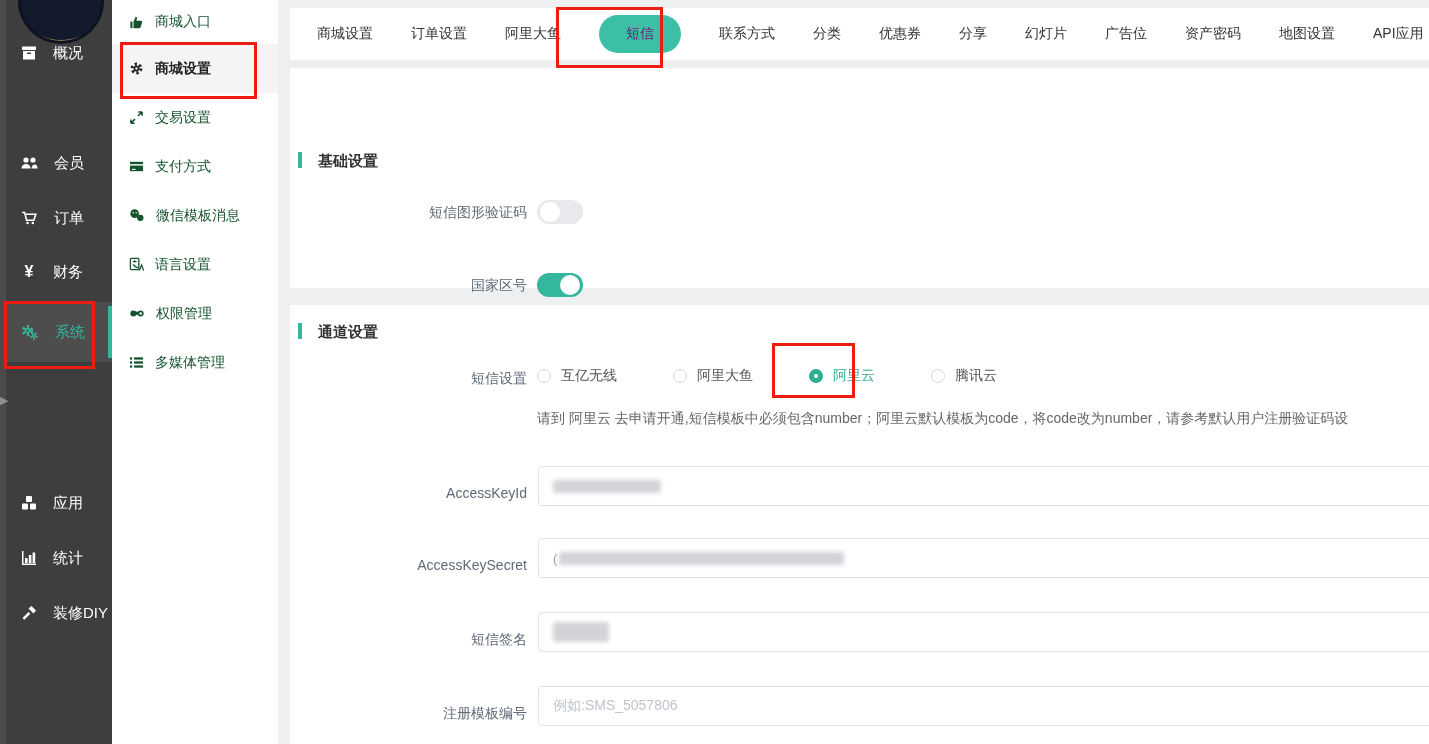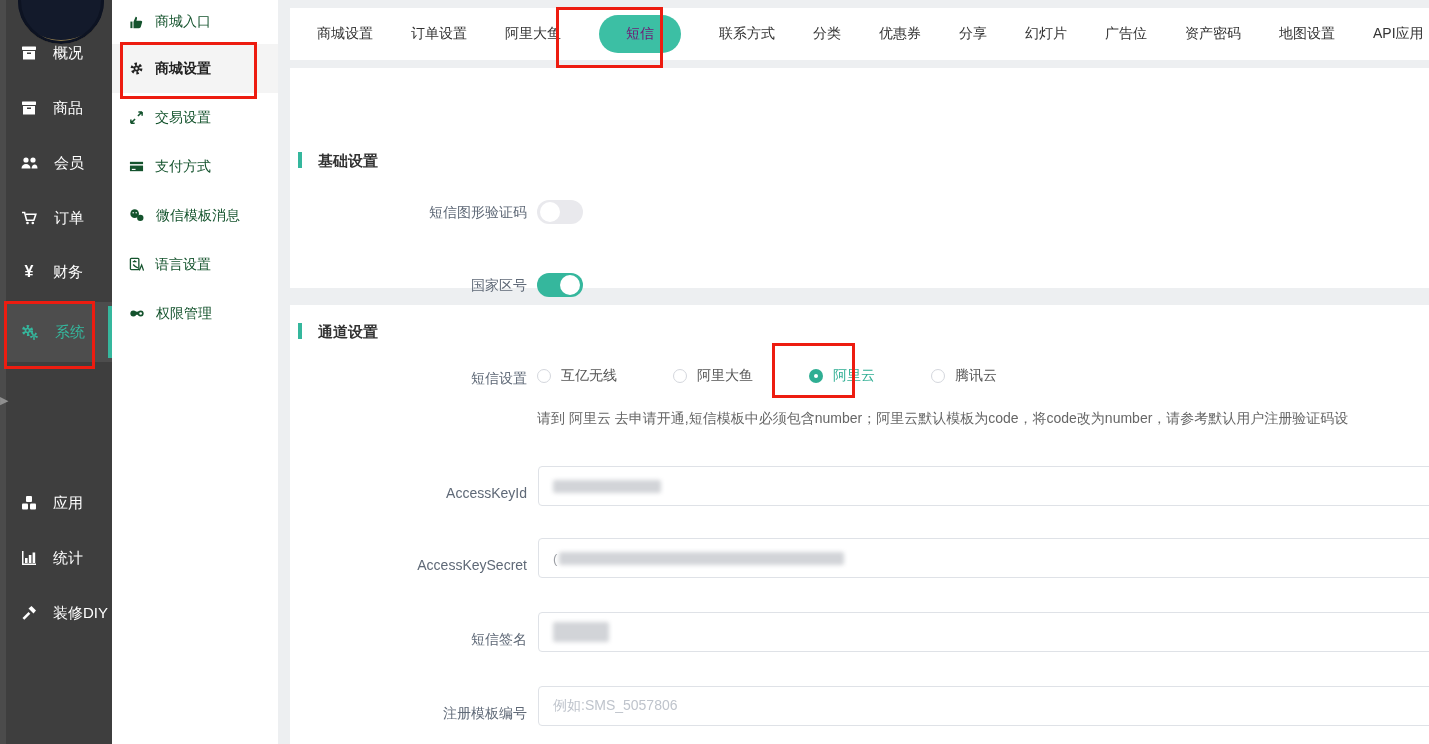--- a/index.html
+++ b/index.html
@@ -90,28 +90,20 @@
     <div id="logo"></div>
 
     <div class="nav-item" style="top:28px">
       <svg width="16" height="16" viewBox="0 0 16 16" fill="currentColor">
           <rect x="1" y="1.5" width="14" height="3.4" rx="0.6"></rect>
           <path d="M2 6h12v8.5H2z"></path>
           <rect x="6" y="7.5" width="4" height="1.5" fill="#3e3e3e"></rect>
         </svg>
       <span>概况</span>
     </div>
-    <div class="nav-item" style="top:83px">
-      <svg width="16" height="16" viewBox="0 0 16 16" fill="currentColor">
-          <rect x="1" y="1.5" width="14" height="3.4" rx="0.6"></rect>
-          <path d="M2 6h12v8.5H2z"></path>
-          <rect x="6" y="7.5" width="4" height="1.5" fill="#3e3e3e"></rect>
-        </svg>
-      <span>商品</span>
-    </div>
     <div class="nav-item" style="top:138px">
       <svg width="17" height="16" viewBox="0 0 17 16" fill="currentColor">
           <circle cx="5" cy="5" r="2.6"></circle>
           <circle cx="12" cy="5" r="2.6"></circle>
           <path d="M0.5 13.5c0-3 2-4.6 4.5-4.6s4.5 1.6 4.5 4.6z"></path>
           <path d="M10.5 13.5c.2-2.4 1.6-4 3.2-4 1.7 0 2.8 1.6 2.8 4z"></path>
         </svg>
       <span>会员</span>
     </div>
     <div class="nav-item" style="top:193px">
@@ -213,20 +205,31 @@
       <span>语言设置</span>
     </div>
     <div class="sub-item">
       <svg width="16" height="15" viewBox="0 0 17 16" fill="currentColor">
           <rect x="4" y="6" width="9" height="3.4"></rect>
           <circle cx="4.6" cy="8" r="3.2"></circle>
           <circle cx="12.4" cy="8" r="3.2"></circle>
           <circle cx="12.4" cy="8" r="1.4" fill="#fff"></circle>
         </svg>
       <span>权限管理</span>
+    </div>
+    <div class="sub-item">
+      <svg width="15" height="15" viewBox="0 0 16 16" fill="currentColor">
+          <rect x="1" y="2.5" width="2.4" height="2.4"></rect>
+          <rect x="5.4" y="2.5" width="9.6" height="2.4"></rect>
+          <rect x="1" y="6.8" width="2.4" height="2.4"></rect>
+          <rect x="5.4" y="6.8" width="9.6" height="2.4"></rect>
+          <rect x="1" y="11.1" width="2.4" height="2.4"></rect>
+          <rect x="5.4" y="11.1" width="9.6" height="2.4"></rect>
+        </svg>
+      <span>多媒体管理</span>
     </div>
   </div>
 
   <div id="main">
 
     <div id="tabbar" class="card">
       <span class="tab">商城设置</span>
       <span class="tab">订单设置</span>
       <span class="tab">阿里大鱼</span>
       <span class="tab active">短信</span>

